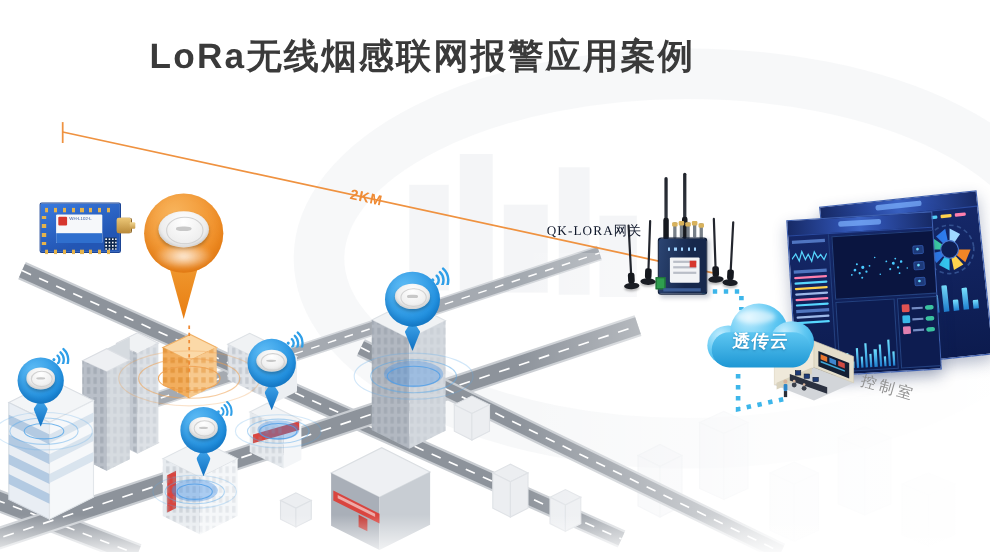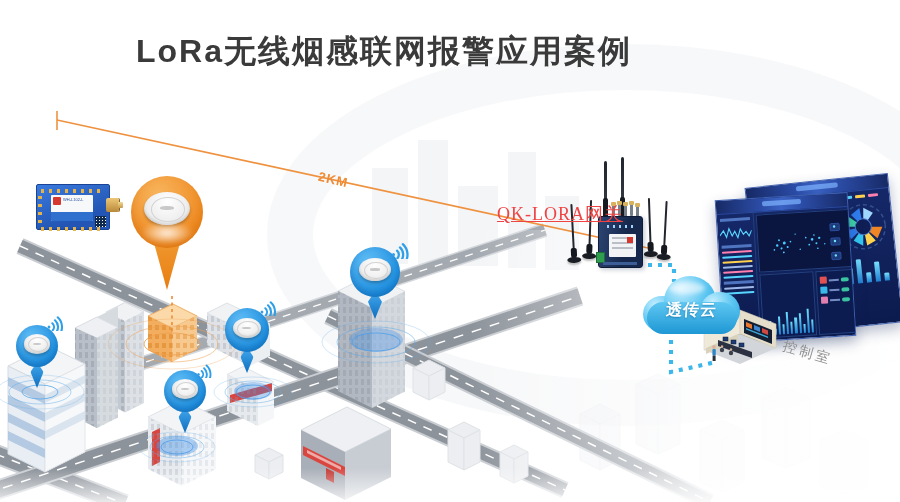--- a/index.html
+++ b/index.html
@@ -12,21 +12,21 @@
   #title{left:0;top:30px;width:768px;text-align:center;font-size:32px;font-weight:bold;
          color:#3a3a3a;letter-spacing:2px;z-index:10;}
 
   
   #km-label{left:318px;top:172px;color:#ef8b35;font-size:13px;font-weight:bold;
             transform:rotate(12.5deg);z-index:6;letter-spacing:1px;}
 
   
   .caption{font-family:"Liberation Serif","DejaVu Serif",serif;color:#5a5a5a;z-index:7;}
   #module-caption{left:12px;top:230px;font-size:14px;letter-spacing:2px;color:#4a4a4a;}
-  #gateway-caption{left:497px;top:202px;font-size:18px;letter-spacing:1px;color:#ef4444;text-decoration:underline;}
+  #gateway-caption{left:497px;top:202px;font-size:12px;letter-spacing:1px;color:#0f172a;}
   #room-caption{left:782px;top:344px;font-size:14px;letter-spacing:3px;color:#8f8f8f;
                 transform:rotate(16deg);}
 
   
   #module{left:36px;top:181px;width:86px;height:50px;z-index:7;}
   #module .board{position:absolute;left:0;top:3px;width:72px;height:44px;border-radius:2px;
       background:linear-gradient(160deg,#3a7ade,#2356b4 70%);border:1px solid #1b4494;}
   #module .pads-top,#module .pads-bot{position:absolute;left:4px;width:62px;height:4px;
       background:repeating-linear-gradient(90deg,#e5b34c 0 3px,rgba(0,0,0,0) 3px 8px);}
   #module .pads-top{top:4px;} #module .pads-bot{top:42px;}

